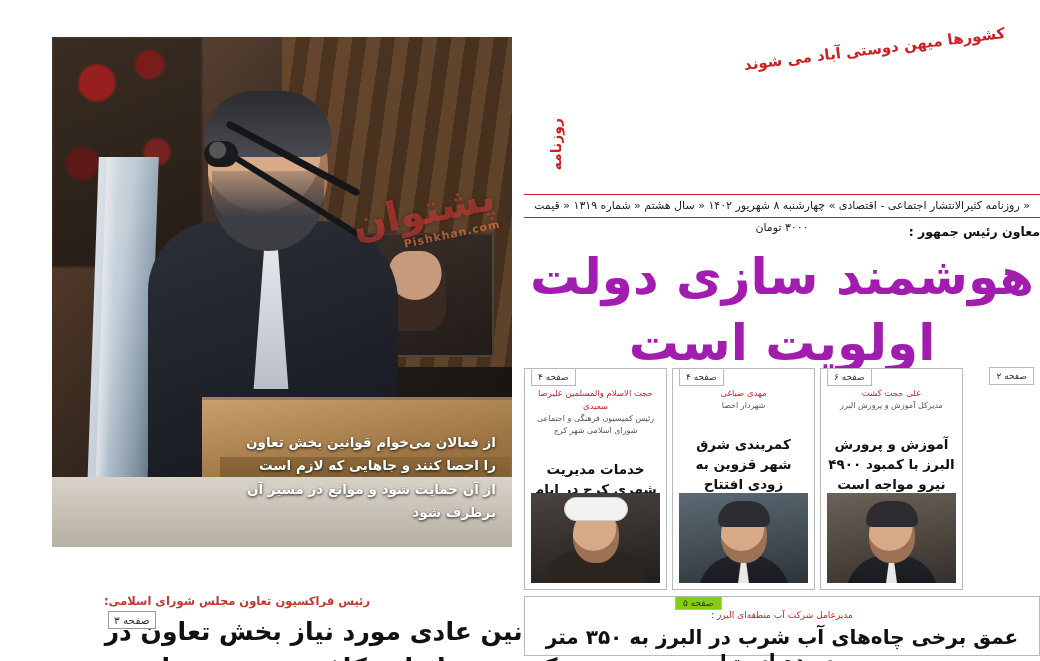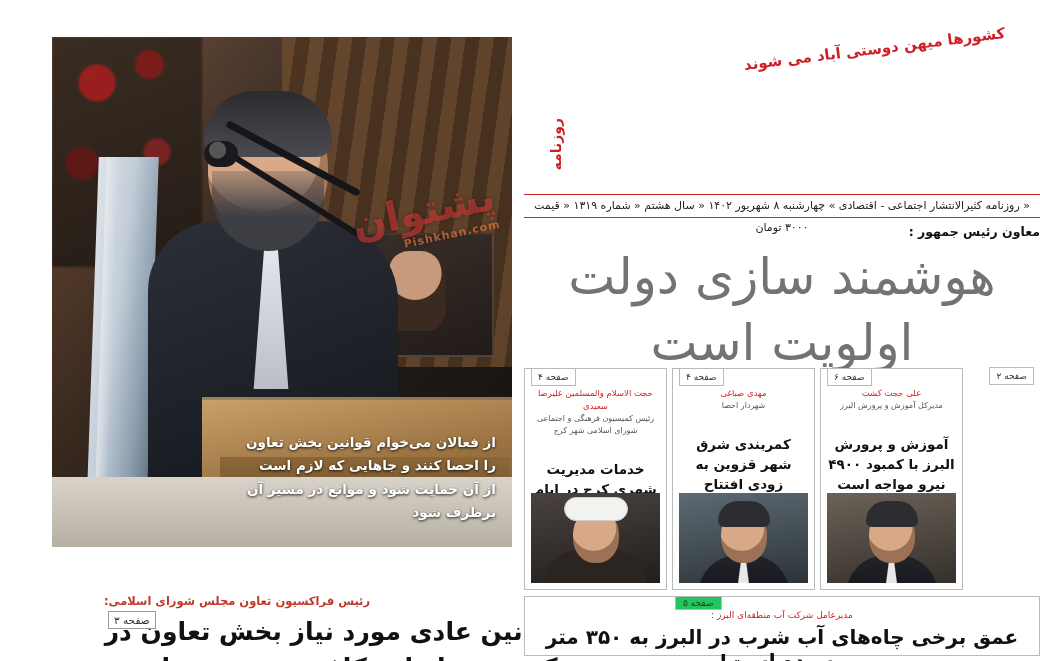--- a/index.html
+++ b/index.html
@@ -166,21 +166,21 @@
     border-top:1px solid #cf1f24;border-bottom:1px solid #cf1f24;
     text-align:center;font-size:11px;color:#222;line-height:22px;
   }
 
   .deck{
     position:absolute;right:0;top:224px;width:516px;text-align:right;
     font-size:12.5px;color:#111;font-weight:bold;
   }
   .main-headline{
     position:absolute;right:0;top:244px;width:516px;text-align:center;
-    font-size:50px;font-weight:normal;color:#737373;line-height:1.32;
+    font-size:50px;font-weight:bold;color:#a21caf;line-height:1.32;
   }
 
   
   .teasers{
     position:absolute;left:0;top:368px;width:516px;height:222px;
     display:flex;flex-direction:row-reverse;gap:5px;
   }
   .teaser{
     flex:1;border:1px solid #b9b9b9;background:#fff;position:relative;
     padding:4px 6px 6px;box-sizing:border-box;
@@ -232,21 +232,21 @@
     width:100px;height:46px;border-radius:30px 30px 0 0;background:#2a2520;
   }
 
   
   .bottom-box{
     position:absolute;left:0;top:596px;width:516px;height:60px;
     border:1px solid #b9b9b9;background:#fff;box-sizing:border-box;
   }
   .bottom-pagetag{
     position:absolute;top:-1px;left:150px;
-    border:1px solid #b9b9b9;background:#22c55e;font-size:9px;padding:1px 7px;color:#333;
+    border:1px solid #b9b9b9;background:#84cc16;font-size:9px;padding:1px 7px;color:#333;
   }
   .bottom-src{
     text-align:center;font-size:9px;color:#cf1f24;margin-top:13px;
   }
   .bottom-title{
     text-align:center;font-size:20px;font-weight:bold;color:#111;margin-top:5px;
   }
 </style>
 </head>
 <body>

